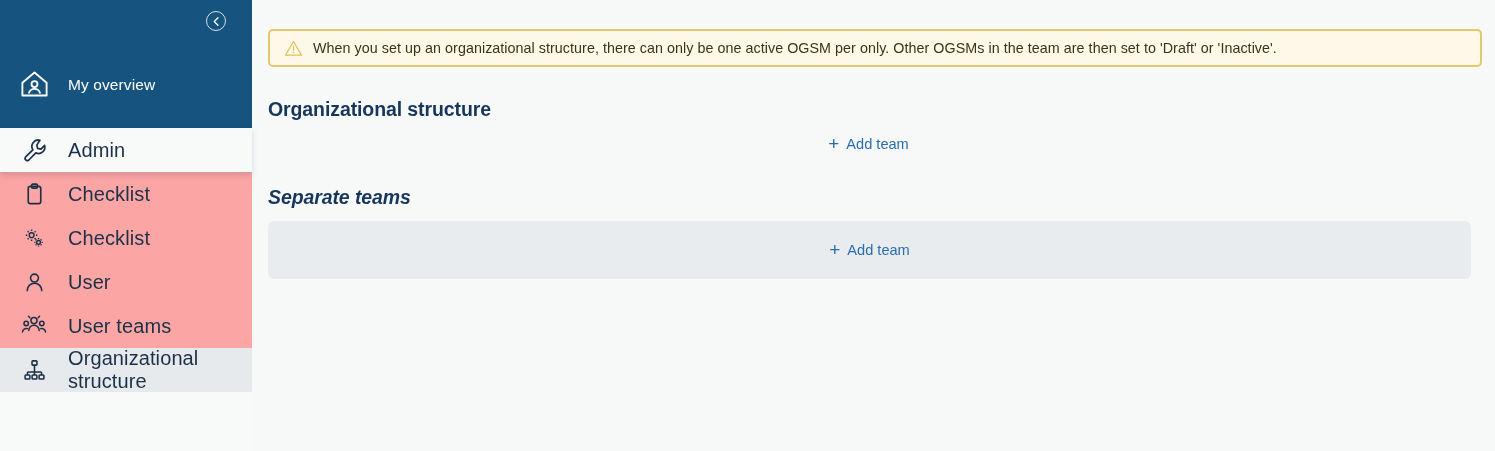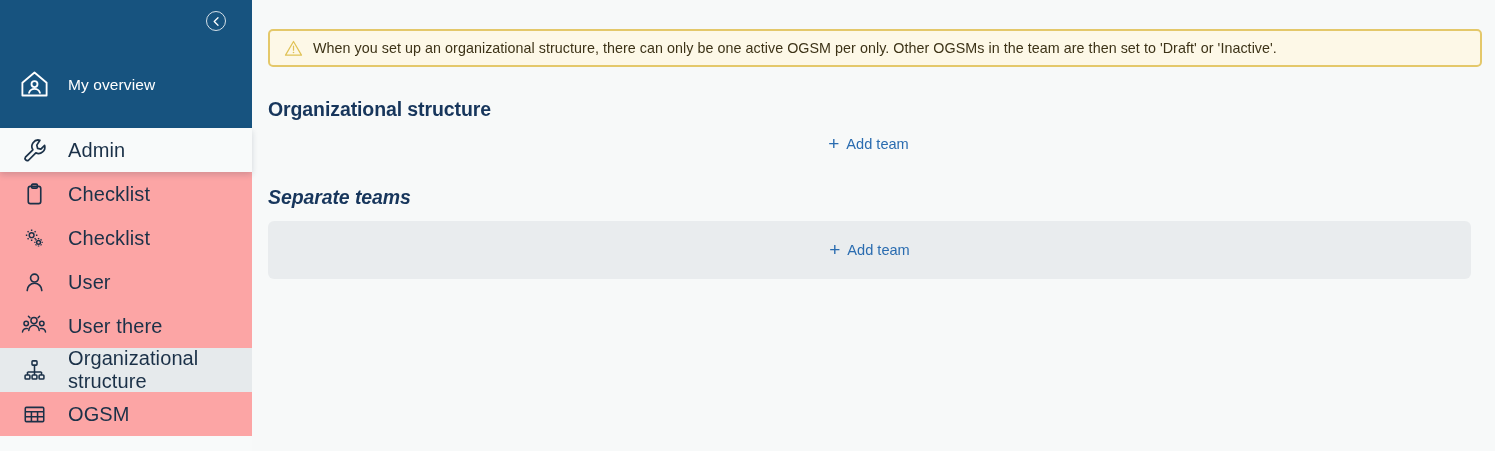--- a/index.html
+++ b/index.html
@@ -278,49 +278,38 @@
               <circle cx="14" cy="8.2" r="3.3"></circle>
               <path d="M8.4 18.8 a5.6 5.6 0 0 1 11.2 0"></path>
               <circle cx="5.6" cy="11.4" r="2.4"></circle>
               <path d="M1.6 20.4 a4.1 4.1 0 0 1 5.4 -3.6"></path>
               <circle cx="22.4" cy="11.4" r="2.4"></circle>
               <path d="M26.4 20.4 a4.1 4.1 0 0 0 -5.4 -3.6"></path>
               <path d="M9.6 5.2 l-1.6 -1.6 M18.4 5.2 l1.6 -1.6"></path>
             </g>
           </svg>
         </span>
-        <span class="nav-label">User there</span>
+        <span class="nav-label">User teams</span>
       </div>
 
       <div class="nav-item active">
         <span class="nav-icon">
           <svg width="25" height="25" viewBox="0 0 26 26">
             <g fill="none" stroke="#1b3148" stroke-width="1.6">
               <rect x="10.4" y="3" width="5.2" height="4.4" rx="0.9"></rect>
               <rect x="3.2" y="17.6" width="5" height="4.3" rx="0.9"></rect>
               <rect x="10.5" y="17.6" width="5" height="4.3" rx="0.9"></rect>
               <rect x="17.8" y="17.6" width="5" height="4.3" rx="0.9"></rect>
               <path d="M13 7.4 v4.3 M5.7 17.6 v-3.1 M13 17.6 v-5.9 M20.3 17.6 v-3.1 M5.7 14.5 h14.6"></path>
             </g>
           </svg>
         </span>
         <span class="nav-label">Organizational structure</span>
       </div>
 
-      <div class="nav-item">
-        <span class="nav-icon">
-          <svg width="25" height="25" viewBox="0 0 26 26">
-            <g fill="none" stroke="#1b3148" stroke-width="1.6">
-              <rect x="3.4" y="5.6" width="19.2" height="14.8" rx="1.2"></rect>
-              <path d="M3.4 10.2 h19.2 M3.4 15.3 h19.2 M9.8 10.2 v10.2 M16.2 10.2 v10.2"></path>
-            </g>
-          </svg>
-        </span>
-        <span class="nav-label">OGSM</span>
-      </div>
 
     </div>
   </nav>
 
   <main class="main">
 
     <div class="banner">
       <span class="banner-icon">
         <svg width="19" height="19" viewBox="0 0 20 20">
           <path d="M10 2.6 L18.4 17 H1.6 Z" fill="none" stroke="#e0c257" stroke-width="1.3" stroke-linejoin="round"></path>

